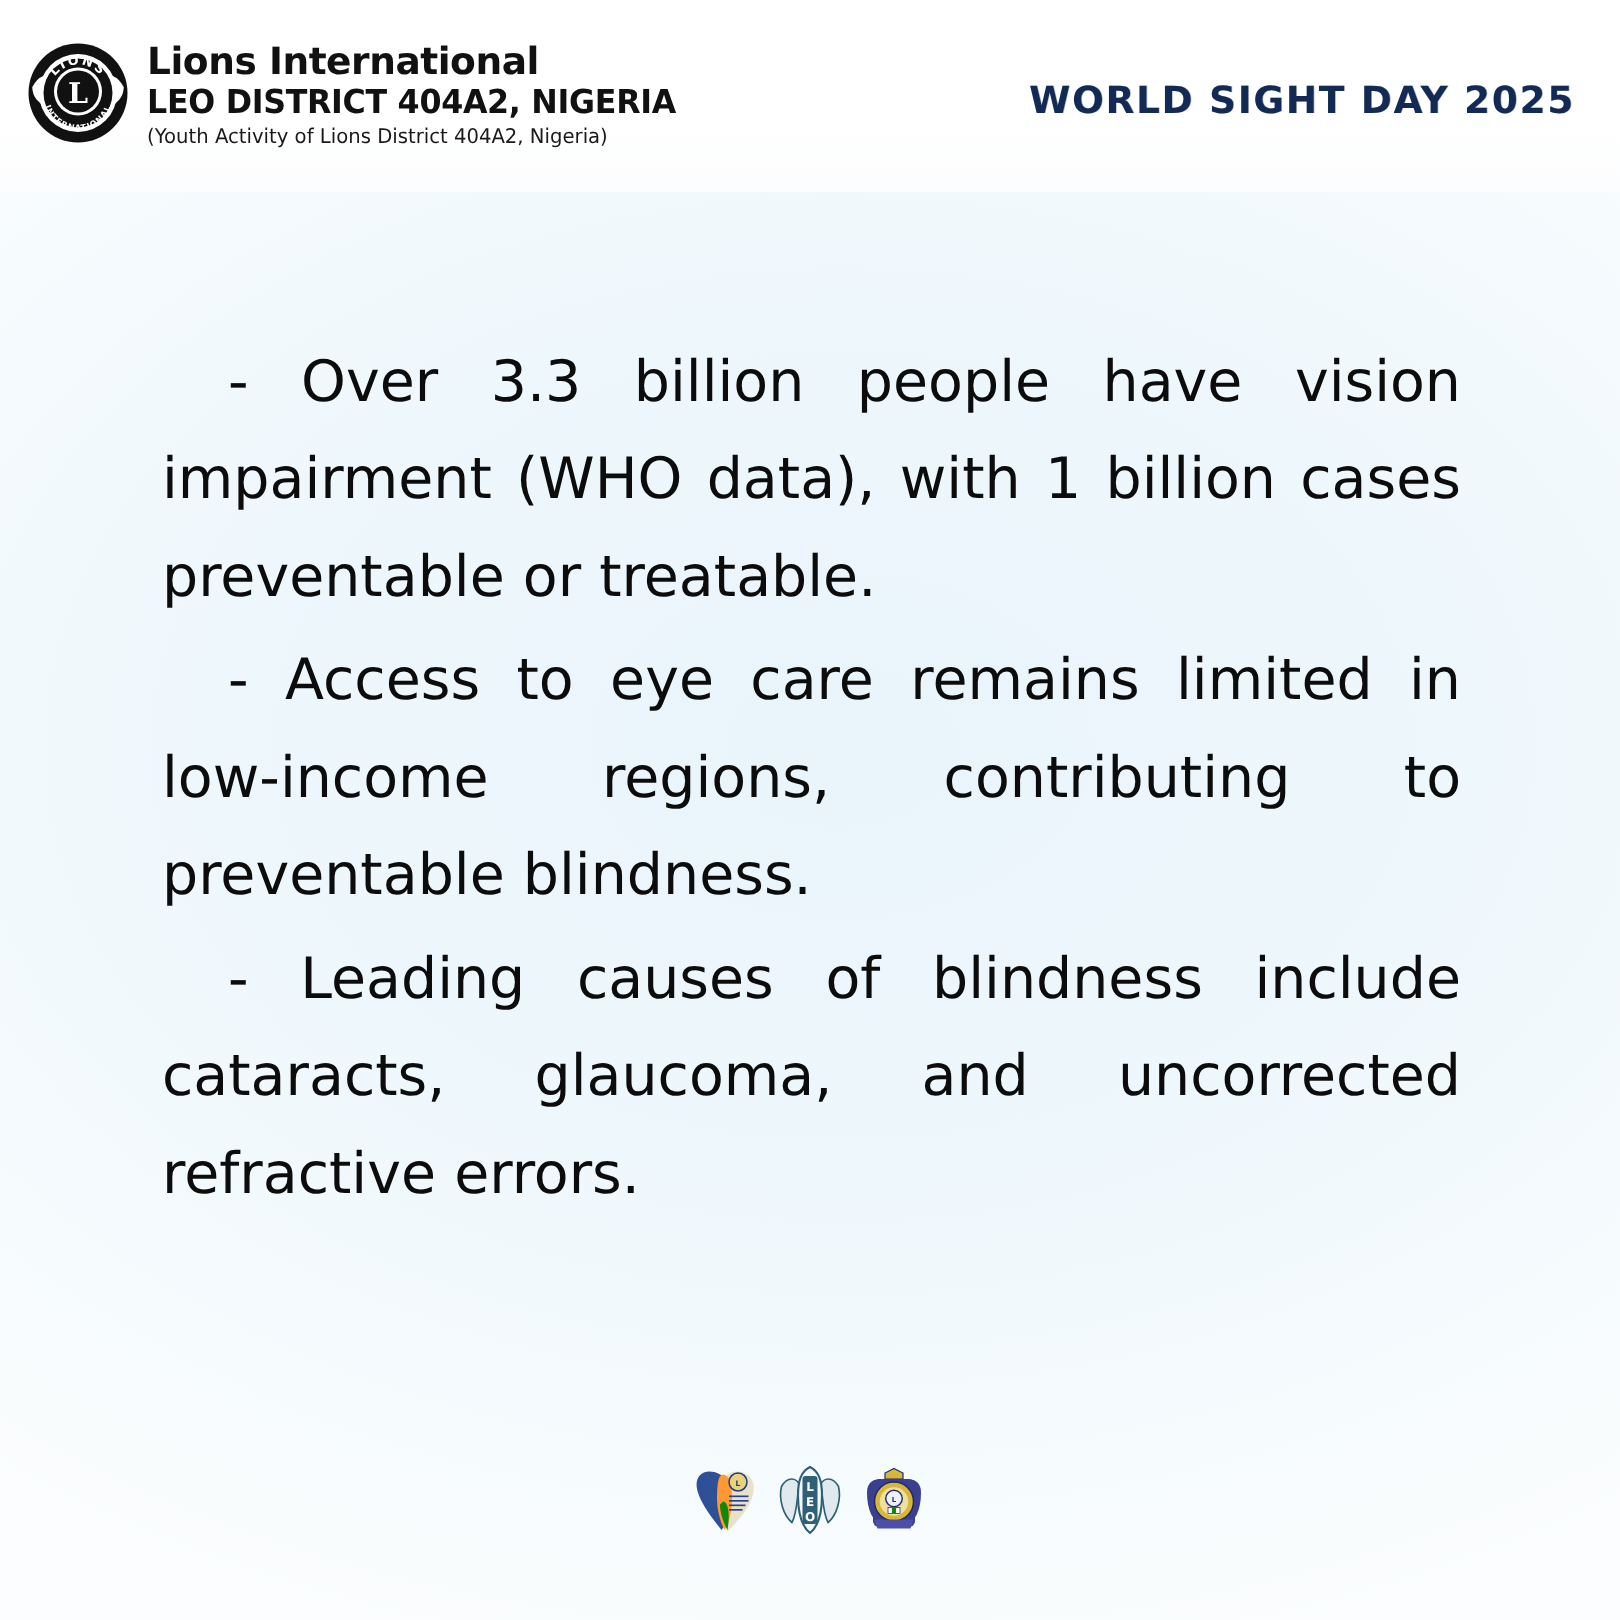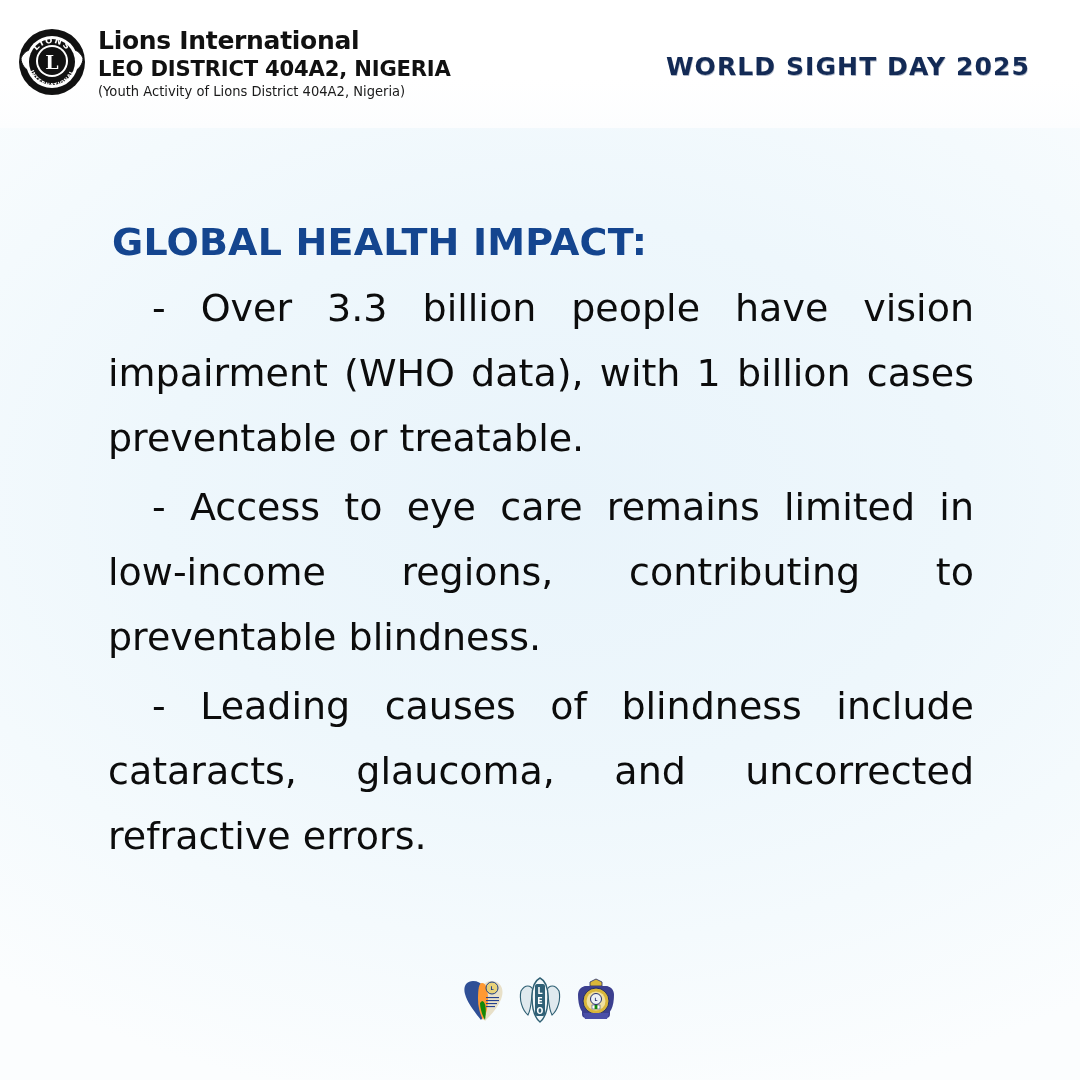--- a/index.html
+++ b/index.html
@@ -82,21 +82,21 @@
     font-weight: 400;
     font-size: 13.5px;
     color: #1a1a1a;
     margin-top: 5px;
     white-space: nowrap;
     transform: scaleX(0.97);
     transform-origin: left center;
   }
 
   .campaign {
-    padding: 52px 50px 0 0;
+    padding: 52px 30px 0 0;
     text-align: right;
     line-height: 1.18;
   }
   .campaign-line {
     font-family: "DejaVu Sans", sans-serif;
     font-weight: 700;
     font-size: 25px;
     letter-spacing: 1.1px;
     color: #132a55;
     white-space: nowrap;
@@ -191,21 +191,20 @@
 
     </div>
 
     <div class="campaign">
       <div class="campaign-line">WORLD SIGHT DAY 2025</div>
     </div>
 
   </div>
 
   <div class="content">
-    <h1 class="headline">GLOBAL HEALTH IMPACT:</h1>
     <p class="para">- Over 3.3 billion people have vision impairment (WHO data), with 1 billion cases preventable or treatable.</p>
     <p class="para">- Access to eye care remains limited in low-income regions, contributing to preventable blindness.</p>
     <p class="para">- Leading causes of blindness include cataracts, glaucoma, and uncorrected refractive errors.</p>
   </div>
 
   <div class="footer-emblems">
 
     <div class="emblem">
       <svg viewBox="0 0 46 50" width="46" height="50" aria-hidden="true">
         <path d="M12 6 C5 6 2 12 4 19 C6 27 13 36 20 45 C24 40 27 34 27 26 C27 14 21 6 12 6 Z" fill="#2f4f96"></path>

